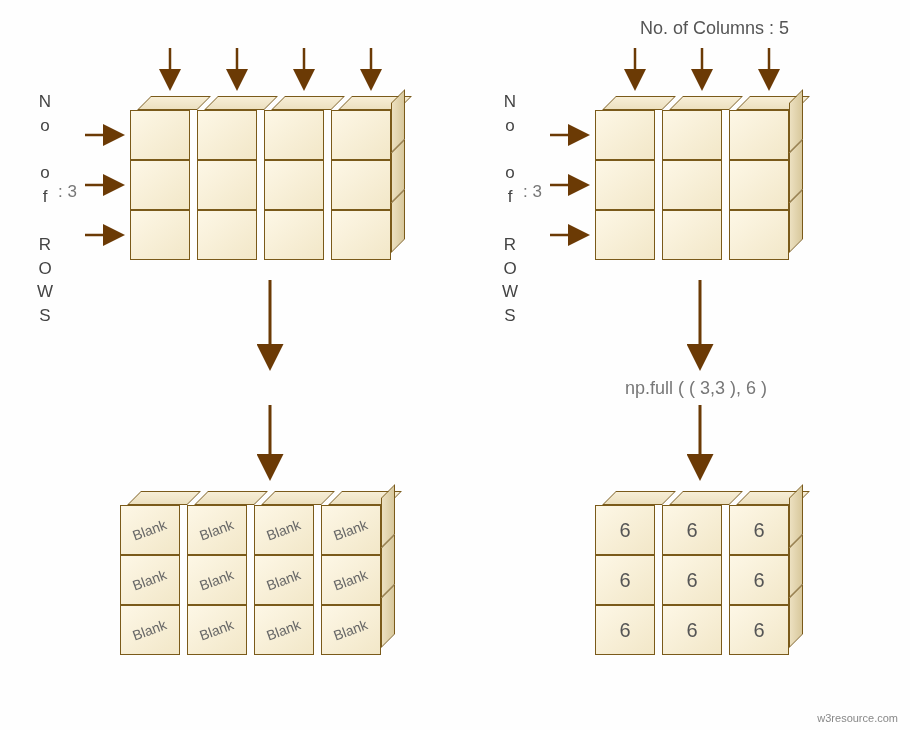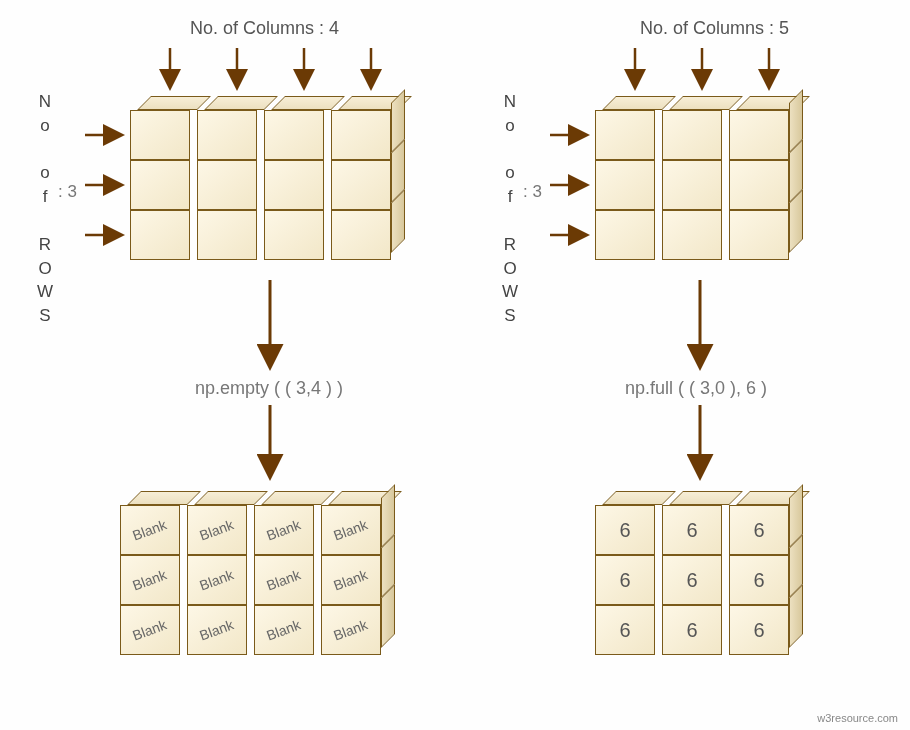--- a/index.html
+++ b/index.html
@@ -105,21 +105,20 @@
     width: 910px;
     height: 730px;
     pointer-events: none;
   }
 </style>
 </head>
 <body>
 
 <div class="diagram">
 
-  <div class="col-label" style="left:190px; top:18px;">No. of Columns : 4</div>
 
   <div class="row-label" style="left:35px; top:90px; width:20px;">
     <span>N</span><br>
     <span>o</span><br>
     <span>&nbsp;</span><br>
     <span>o</span><br>
     <span>f</span><br>
     <span>&nbsp;</span><br>
     <span>R</span><br>
     <span>O</span><br>
@@ -167,21 +166,20 @@
       </div>
       <div class="cube" style="left: 134px; top: 100px;">
         <div class="front"></div>
       </div>
       <div class="cube" style="left: 201px; top: 100px;">
         <div class="side"></div>
         <div class="front"></div>
       </div>
     </div>
 
-  <div class="func-label" style="left:195px; top:378px;">np.empty ( ( 3,4 ) )</div>
 
   <div class="grid3d" id="left-result-grid" style="left:120px; top:505px;">
       <div class="cube blank" style="left: 0px; top: 0px;">
         <div class="top"></div>
         <div class="front">
           <span>Blank</span>
         </div>
       </div>
       <div class="cube blank" style="left: 67px; top: 0px;">
         <div class="top"></div>
@@ -291,21 +289,21 @@
       </div>
       <div class="cube" style="left: 67px; top: 100px;">
         <div class="front"></div>
       </div>
       <div class="cube" style="left: 134px; top: 100px;">
         <div class="side"></div>
         <div class="front"></div>
       </div>
     </div>
 
-  <div class="func-label" style="left:625px; top:378px;">np.full ( ( 3,0 ), 6 )</div>
+  <div class="func-label" style="left:625px; top:378px;">np.full ( ( 3,3 ), 6 )</div>
 
   <div class="grid3d" id="right-result-grid" style="left:595px; top:505px;">
       <div class="cube" style="left: 0px; top: 0px;">
         <div class="top"></div>
         <div class="front">
           <span>6</span>
         </div>
       </div>
       <div class="cube" style="left: 67px; top: 0px;">
         <div class="top"></div>

